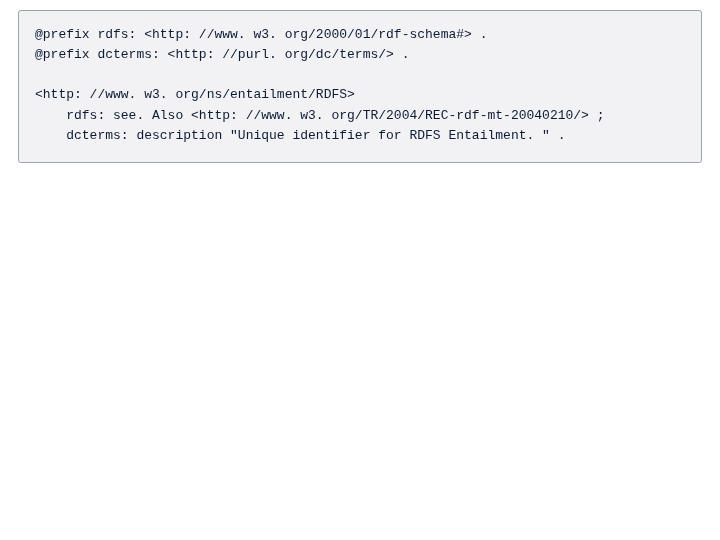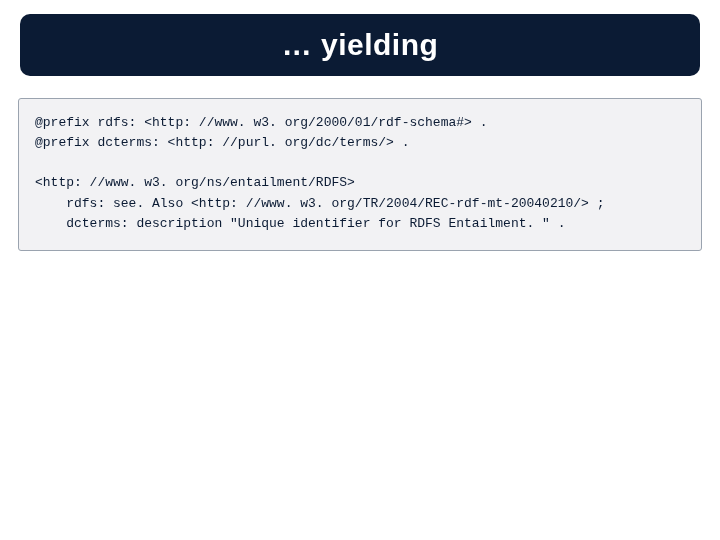--- a/index.html
+++ b/index.html
@@ -44,23 +44,20 @@
     color: #0b1b34;
     white-space: pre;
     overflow: hidden;
   }
 </style>
 </head>
 <body>
 
 <div class="slide">
 
-  <div class="title-banner">
-    <div class="title-text">… yielding</div>
-  </div>
 
   <div class="code-box"><span>@prefix rdfs: &lt;http: //www. w3. org/2000/01/rdf-schema#&gt; .</span>
 <span>@prefix dcterms: &lt;http: //purl. org/dc/terms/&gt; .</span>
 
 <span>&lt;http: //www. w3. org/ns/entailment/RDFS&gt;</span>
 <span>    rdfs: see. Also &lt;http: //www. w3. org/TR/2004/REC-rdf-mt-20040210/&gt; ;</span>
 <span>    dcterms: description "Unique identifier for RDFS Entailment. " .</span></div>
 
 </div>
 

